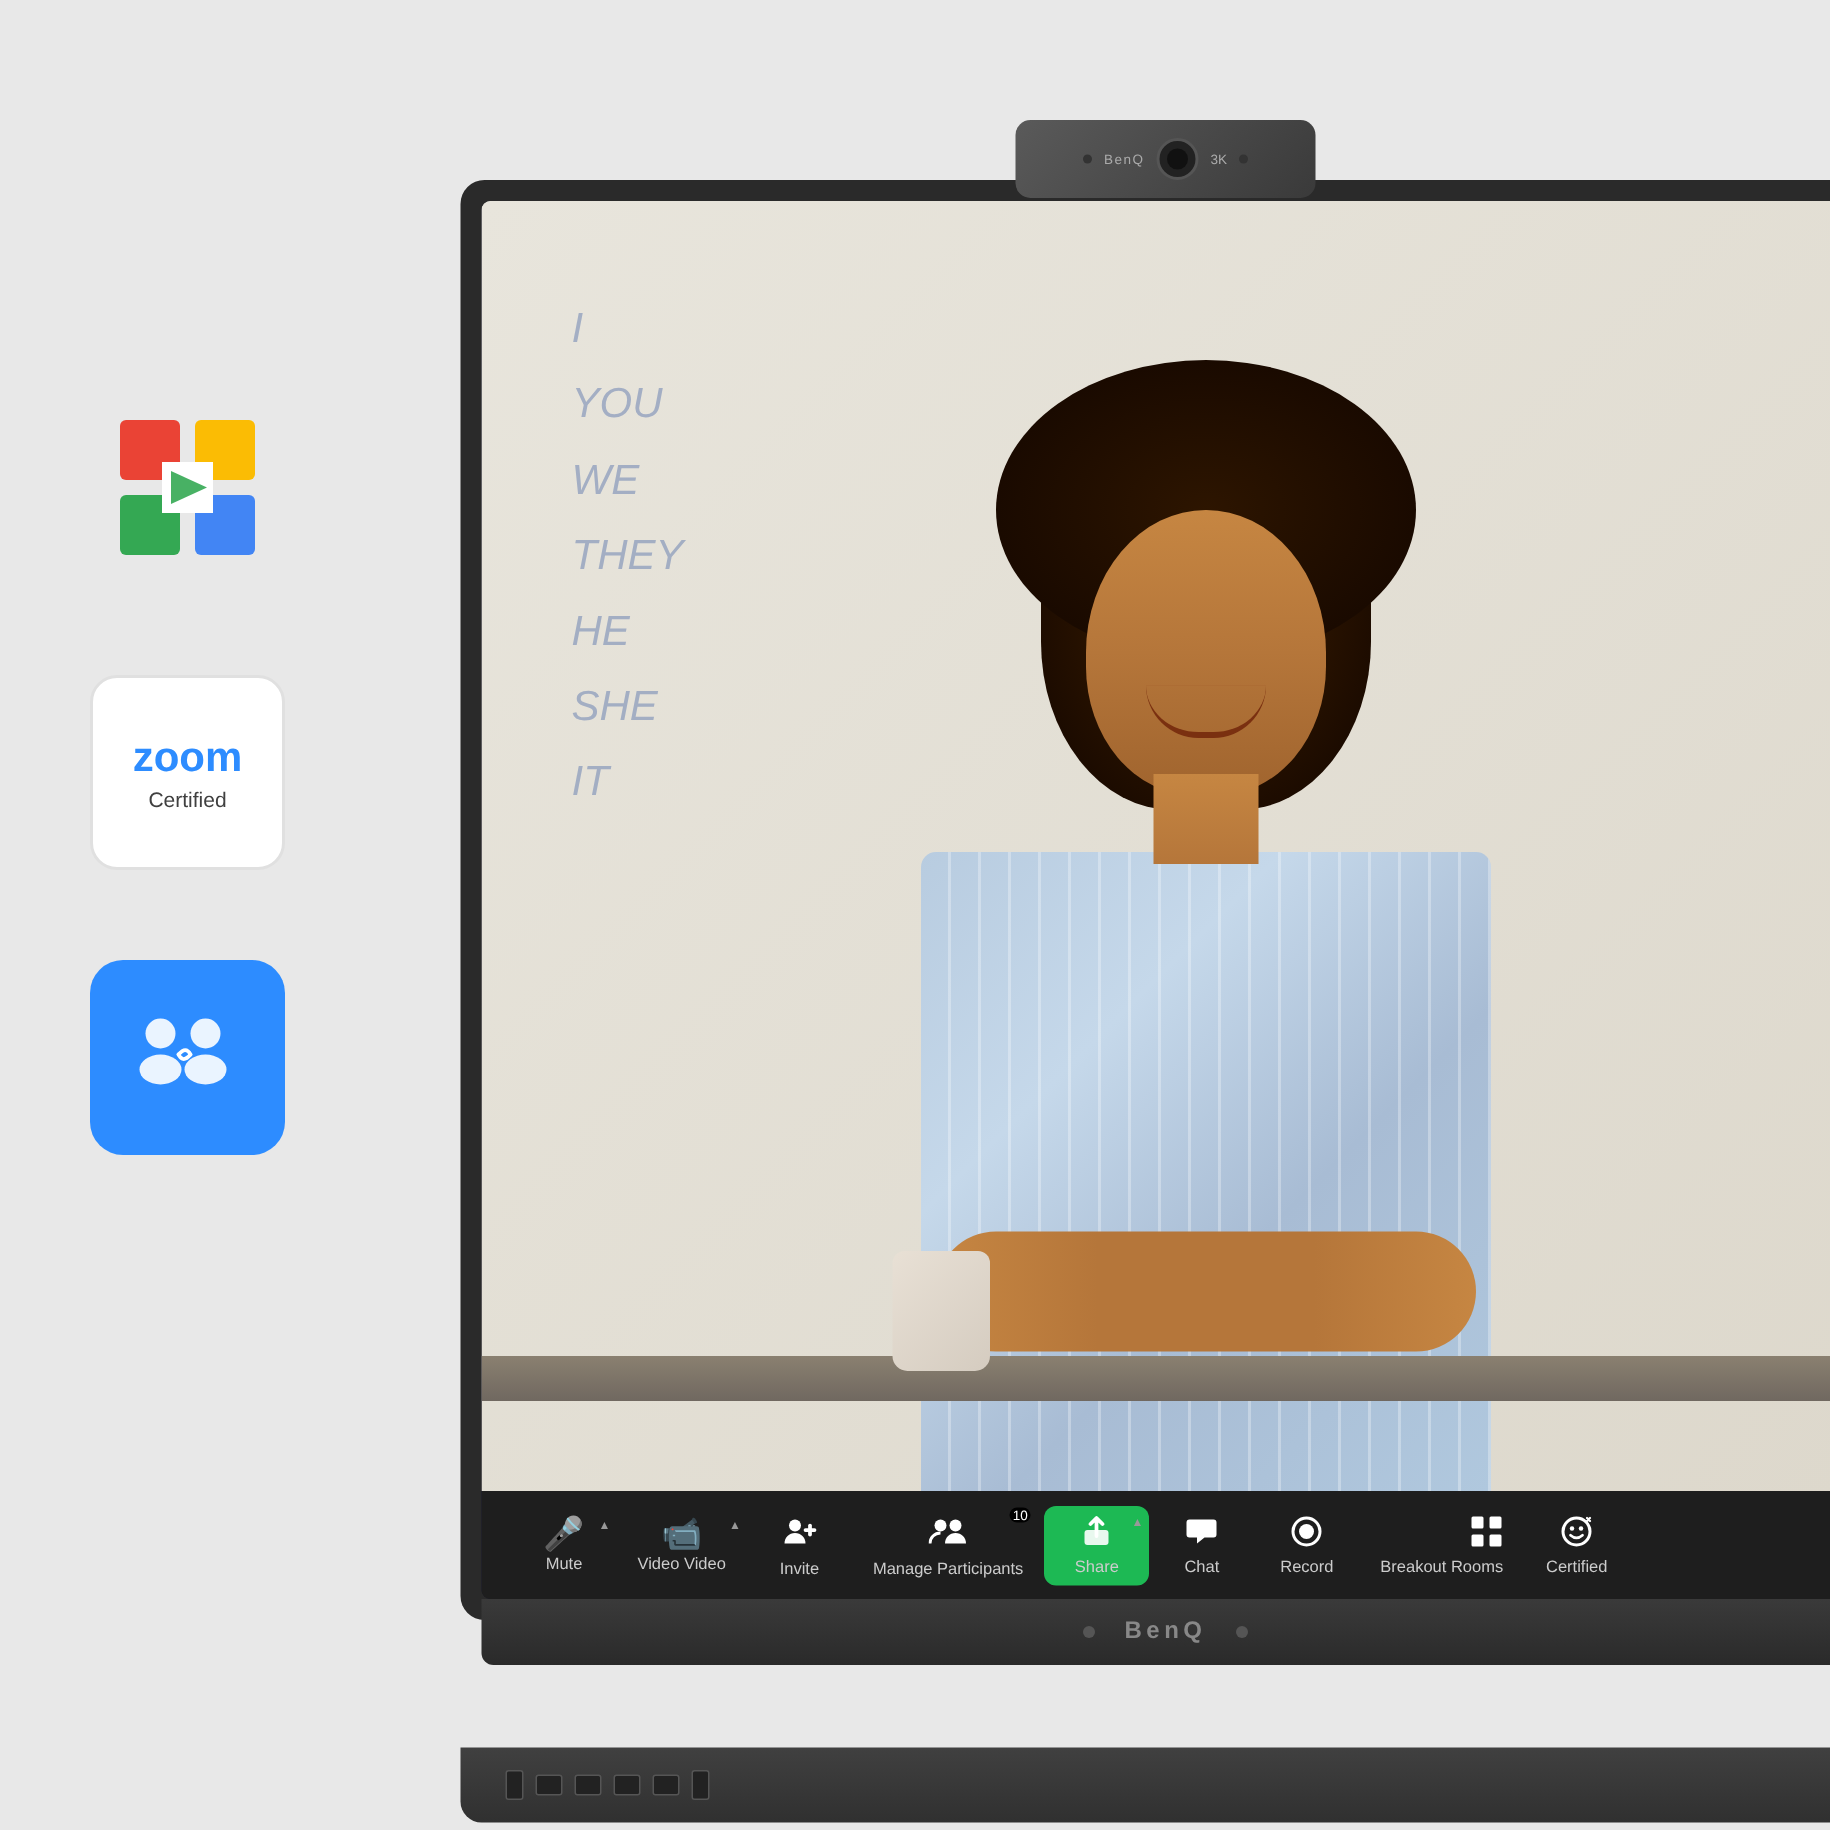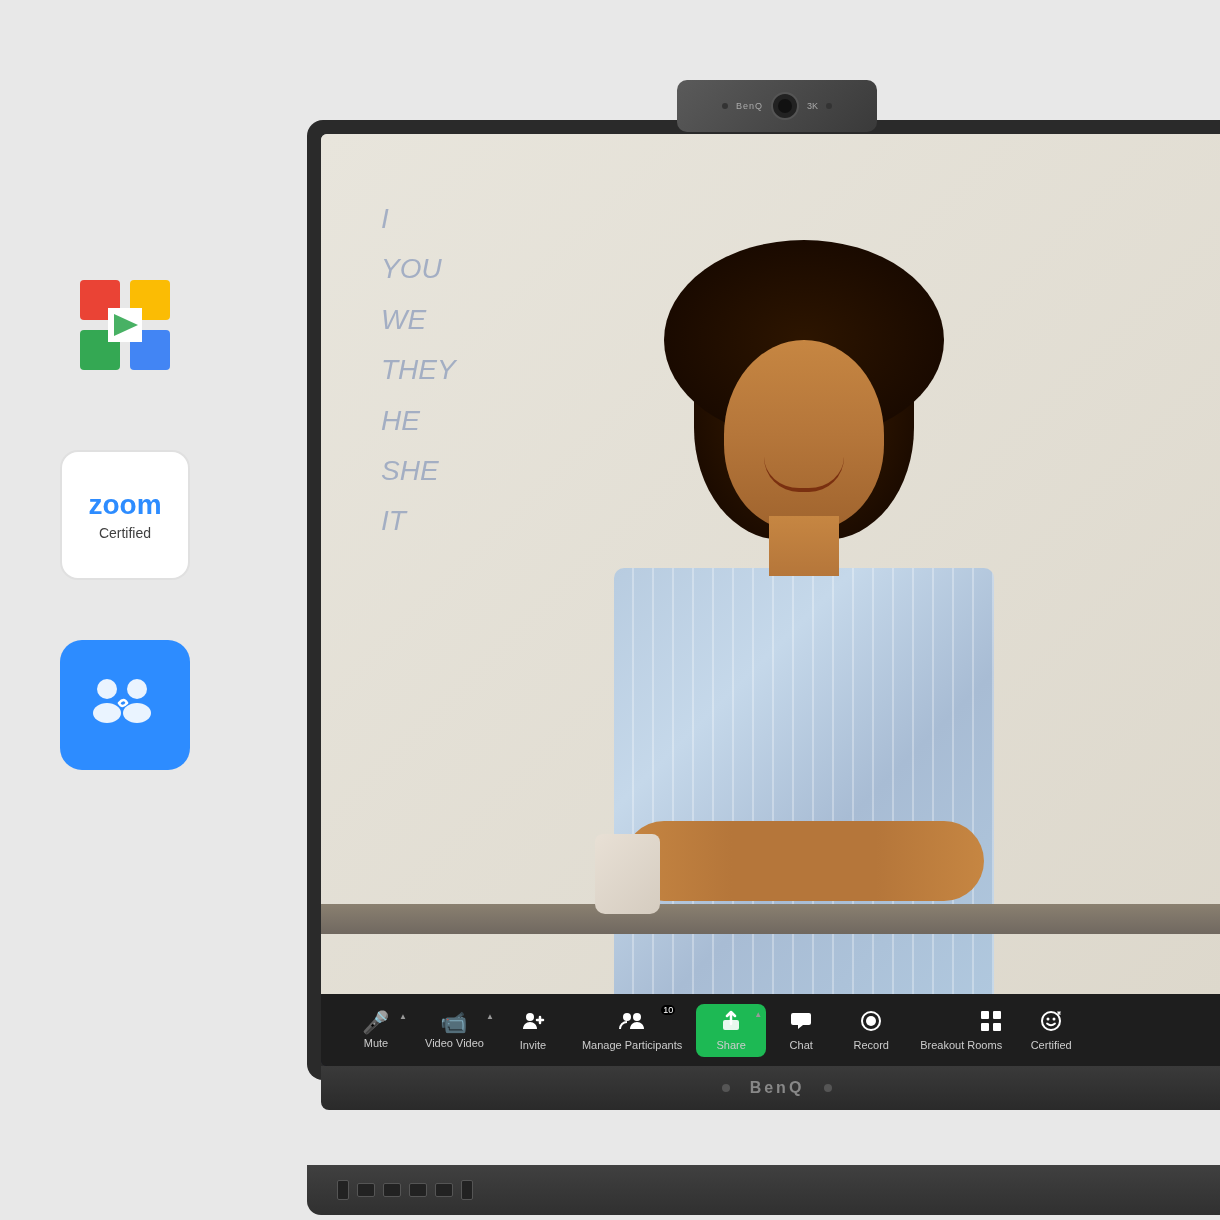--- a/index.html
+++ b/index.html
@@ -381,21 +381,21 @@
       position: absolute;
       top: 6px;
       right: 4px;
       font-size: 8px;
       color: #999;
     }
 
     .toolbar-badge {
       position: absolute;
       top: 2px;
-      right: 21px;
+      right: 9px;
       background: #000000;
       color: white;
       font-size: 9px;
       border-radius: 8px;
       padding: 0 0;
       min-width: 14px;
       text-align: center;
     }
 
     .share-btn {

